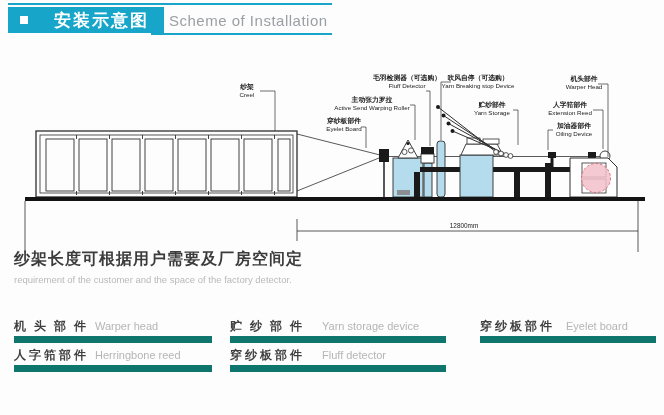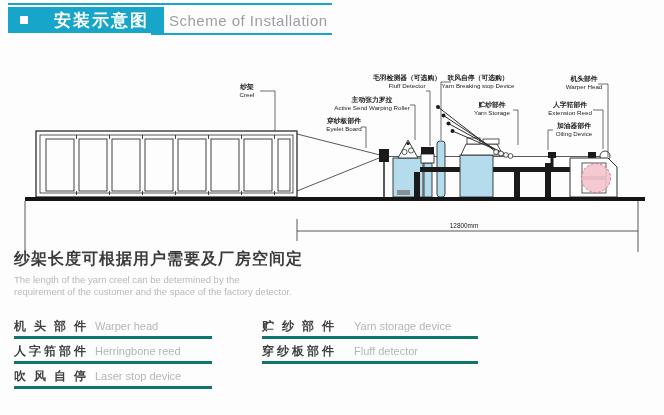--- a/index.html
+++ b/index.html
@@ -23,23 +23,23 @@
   .lbl-zh{font-size:6.8px;font-weight:600;}
   .lbl-en{font-size:6.2px;fill:#333;}
   .dim-text{font-size:6.4px;fill:#333;}
   
   .note{position:absolute;left:14px;top:249px;}
   .note-zh{font-size:16px;font-weight:bold;color:#3c3c3c;letter-spacing:1px;}
   .note-en{margin-top:4px;font-size:9.5px;line-height:11.5px;color:#b9b9b9;}
   
   .legend-col{position:absolute;top:314px;}
   .legend-col.c1{left:14px;width:198px;}
-  .legend-col.c2{left:230px;width:216px;margin-left:32px;}
+  .legend-col.c2{left:230px;width:216px;}
   .legend-col.c3{left:480px;width:176px;}
-  .legend-item{height:22px;line-height:22px;border-bottom:3px solid #0f766e;white-space:nowrap;}
+  .legend-item{height:22px;line-height:22px;border-bottom:7px solid #0f766e;white-space:nowrap;}
   .legend-item .zh{
     display:inline-block;width:72px;font-size:12px;font-weight:bold;color:#404040;
     text-align:justify;text-align-last:justify;vertical-align:baseline;
   }
   .legend-item .en{display:inline-block;font-size:11px;color:#b5b5b5;vertical-align:baseline;}
   .c1 .en{margin-left:9px;}
   .c2 .en{margin-left:20px;}
   .c3 .en{margin-left:14px;}
 </style>
 </head>
@@ -200,40 +200,39 @@
 
       <text class="lbl-zh" x="574" y="83">加油器部件</text>
       <text class="lbl-en" x="574" y="91">Oiling Device</text>
     </g>
   </g>
 </svg>
 
 <div class="note">
   <div class="note-zh">纱架长度可根据用户需要及厂房空间定</div>
   <div class="note-en">
-    <div>The length of the yarn creel can be determined by the</div>
     <div>requirement of the customer and the space of the factory detector.</div>
   </div>
 </div>
 
 <div class="legend-col c1">
   <div class="legend-item">
     <span class="zh">机头部件</span><span class="en">Warper head</span>
   </div>
   <div class="legend-item">
     <span class="zh">人字筘部件</span><span class="en">Herringbone reed</span>
   </div>
-  <div class="legend-item">
-    <span class="zh">吹风自停</span><span class="en">Laser stop device</span>
-  </div>
 </div>
 
 <div class="legend-col c2">
   <div class="legend-item">
     <span class="zh">贮纱部件</span><span class="en">Yarn storage device</span>
   </div>
   <div class="legend-item">
     <span class="zh">穿纱板部件</span><span class="en">Fluff detector</span>
   </div>
 </div>
 
 <div class="legend-col c3">
+  <div class="legend-item">
+    <span class="zh">穿纱板部件</span><span class="en">Eyelet board</span>
+  </div>
 </div>
 
 </body></html>

